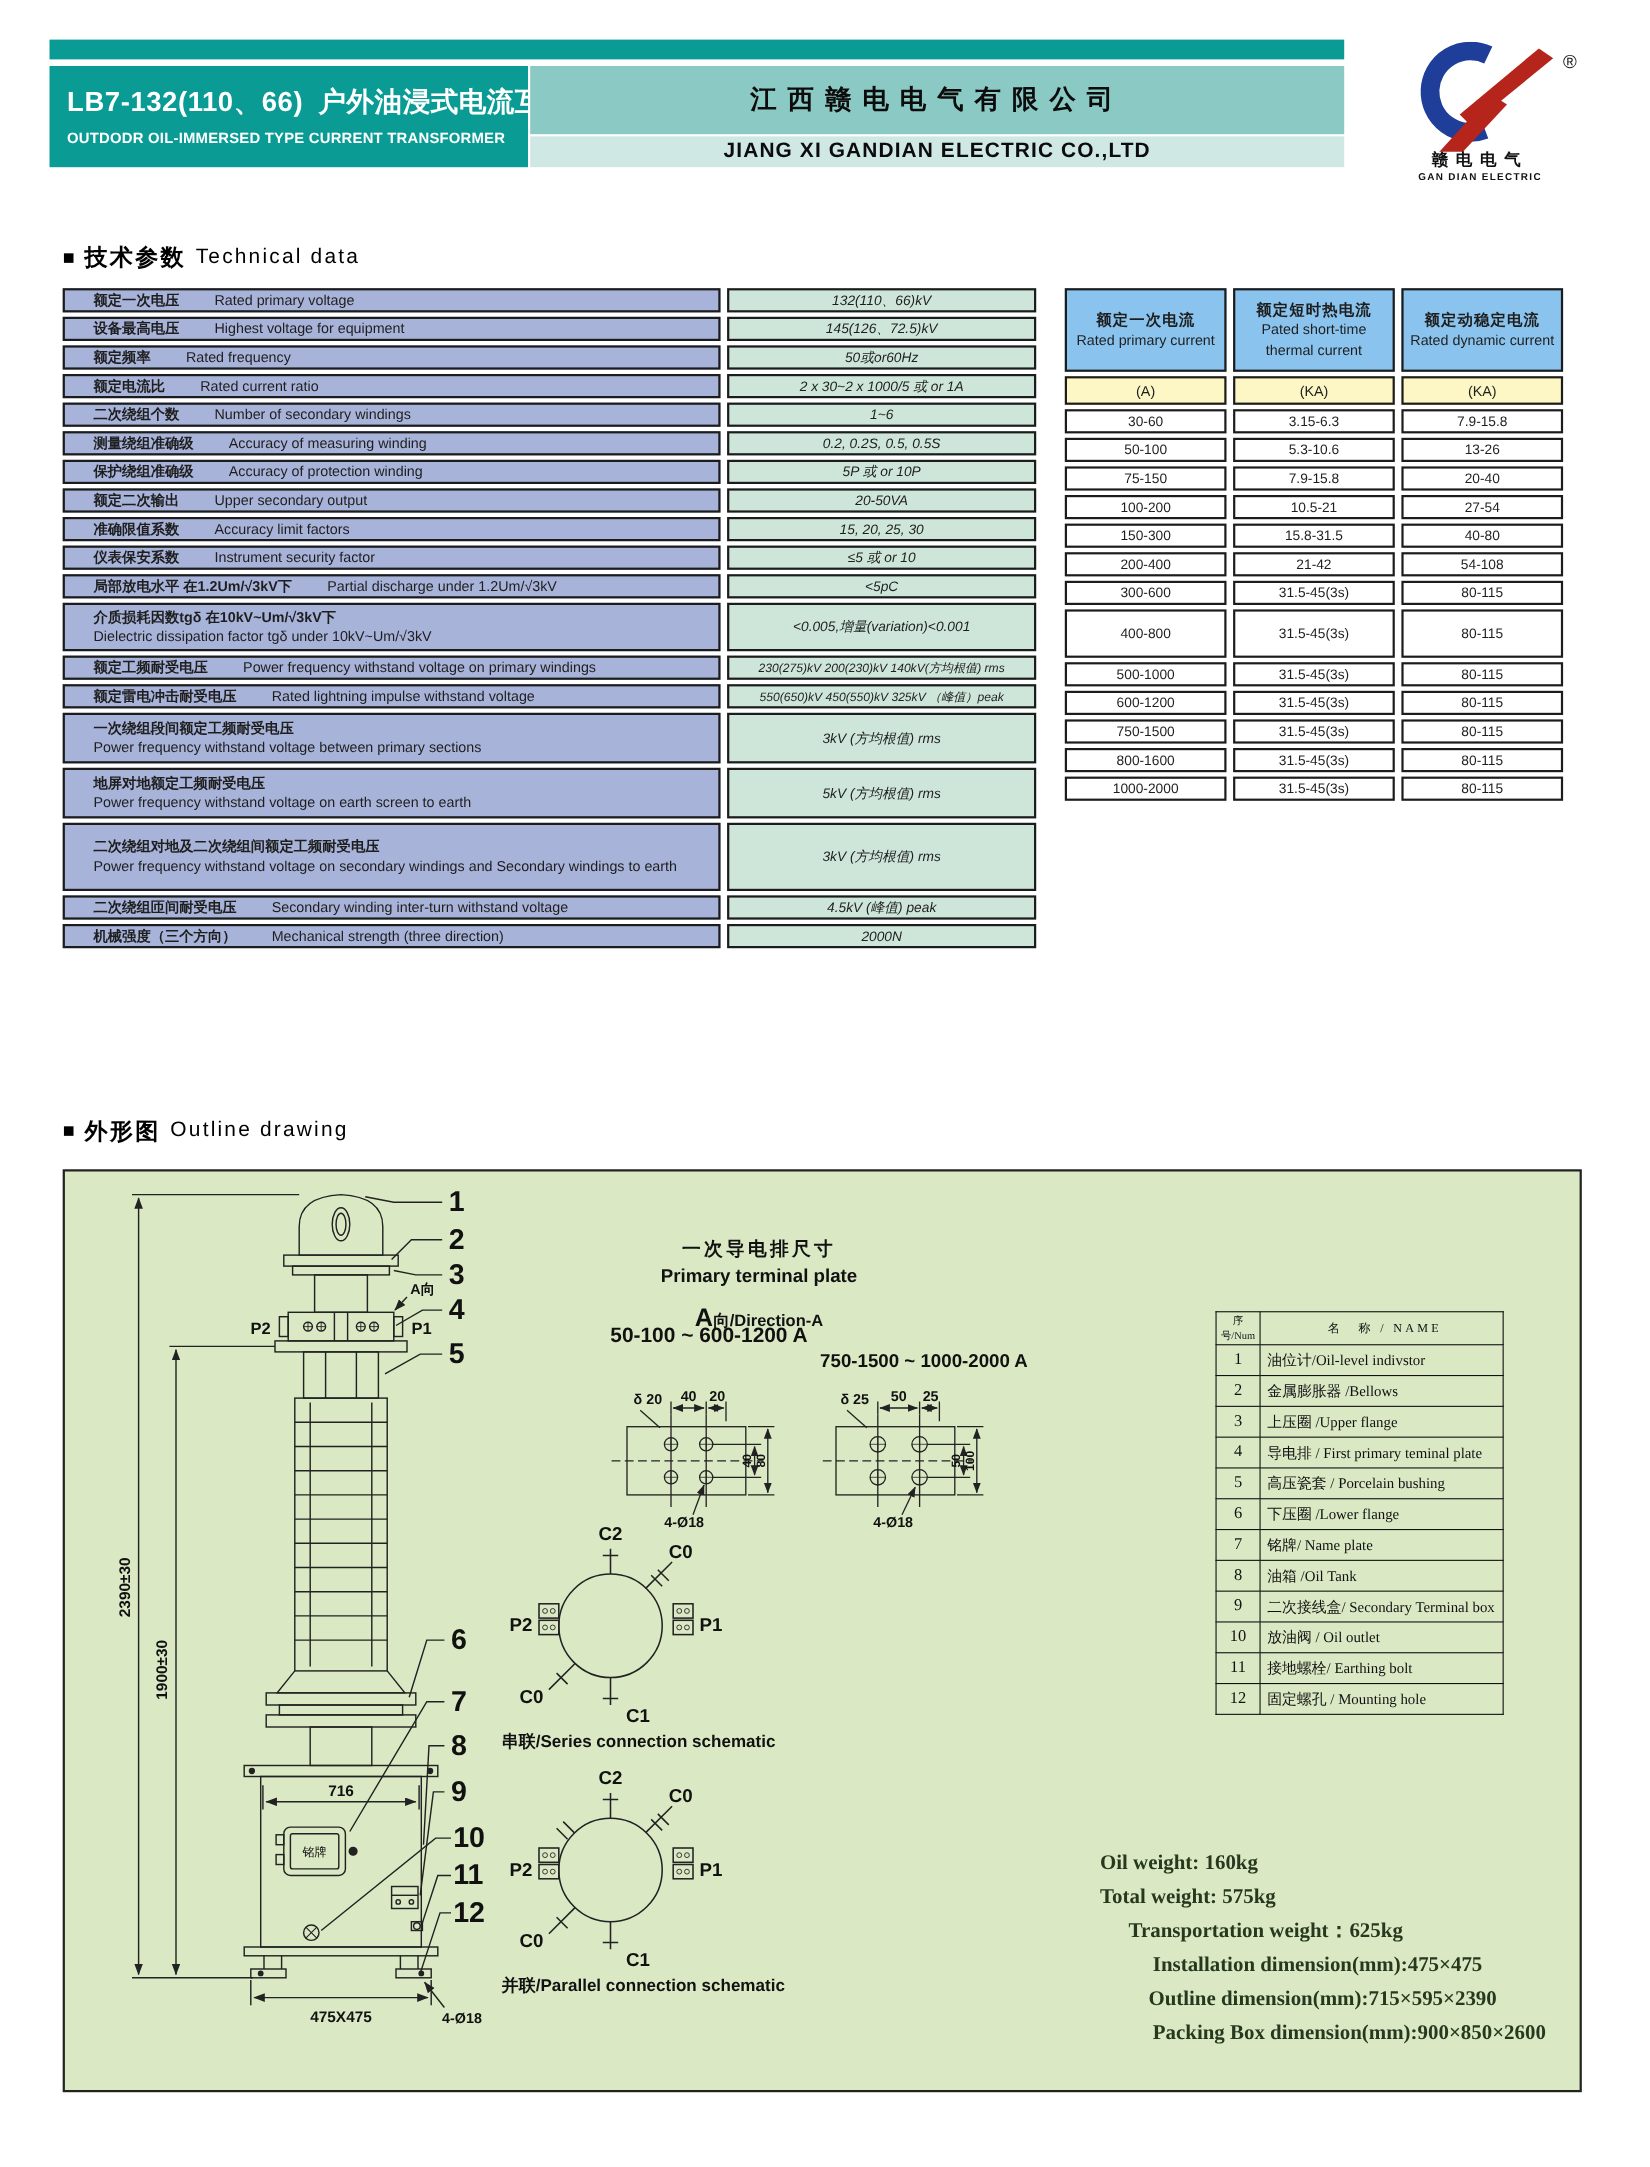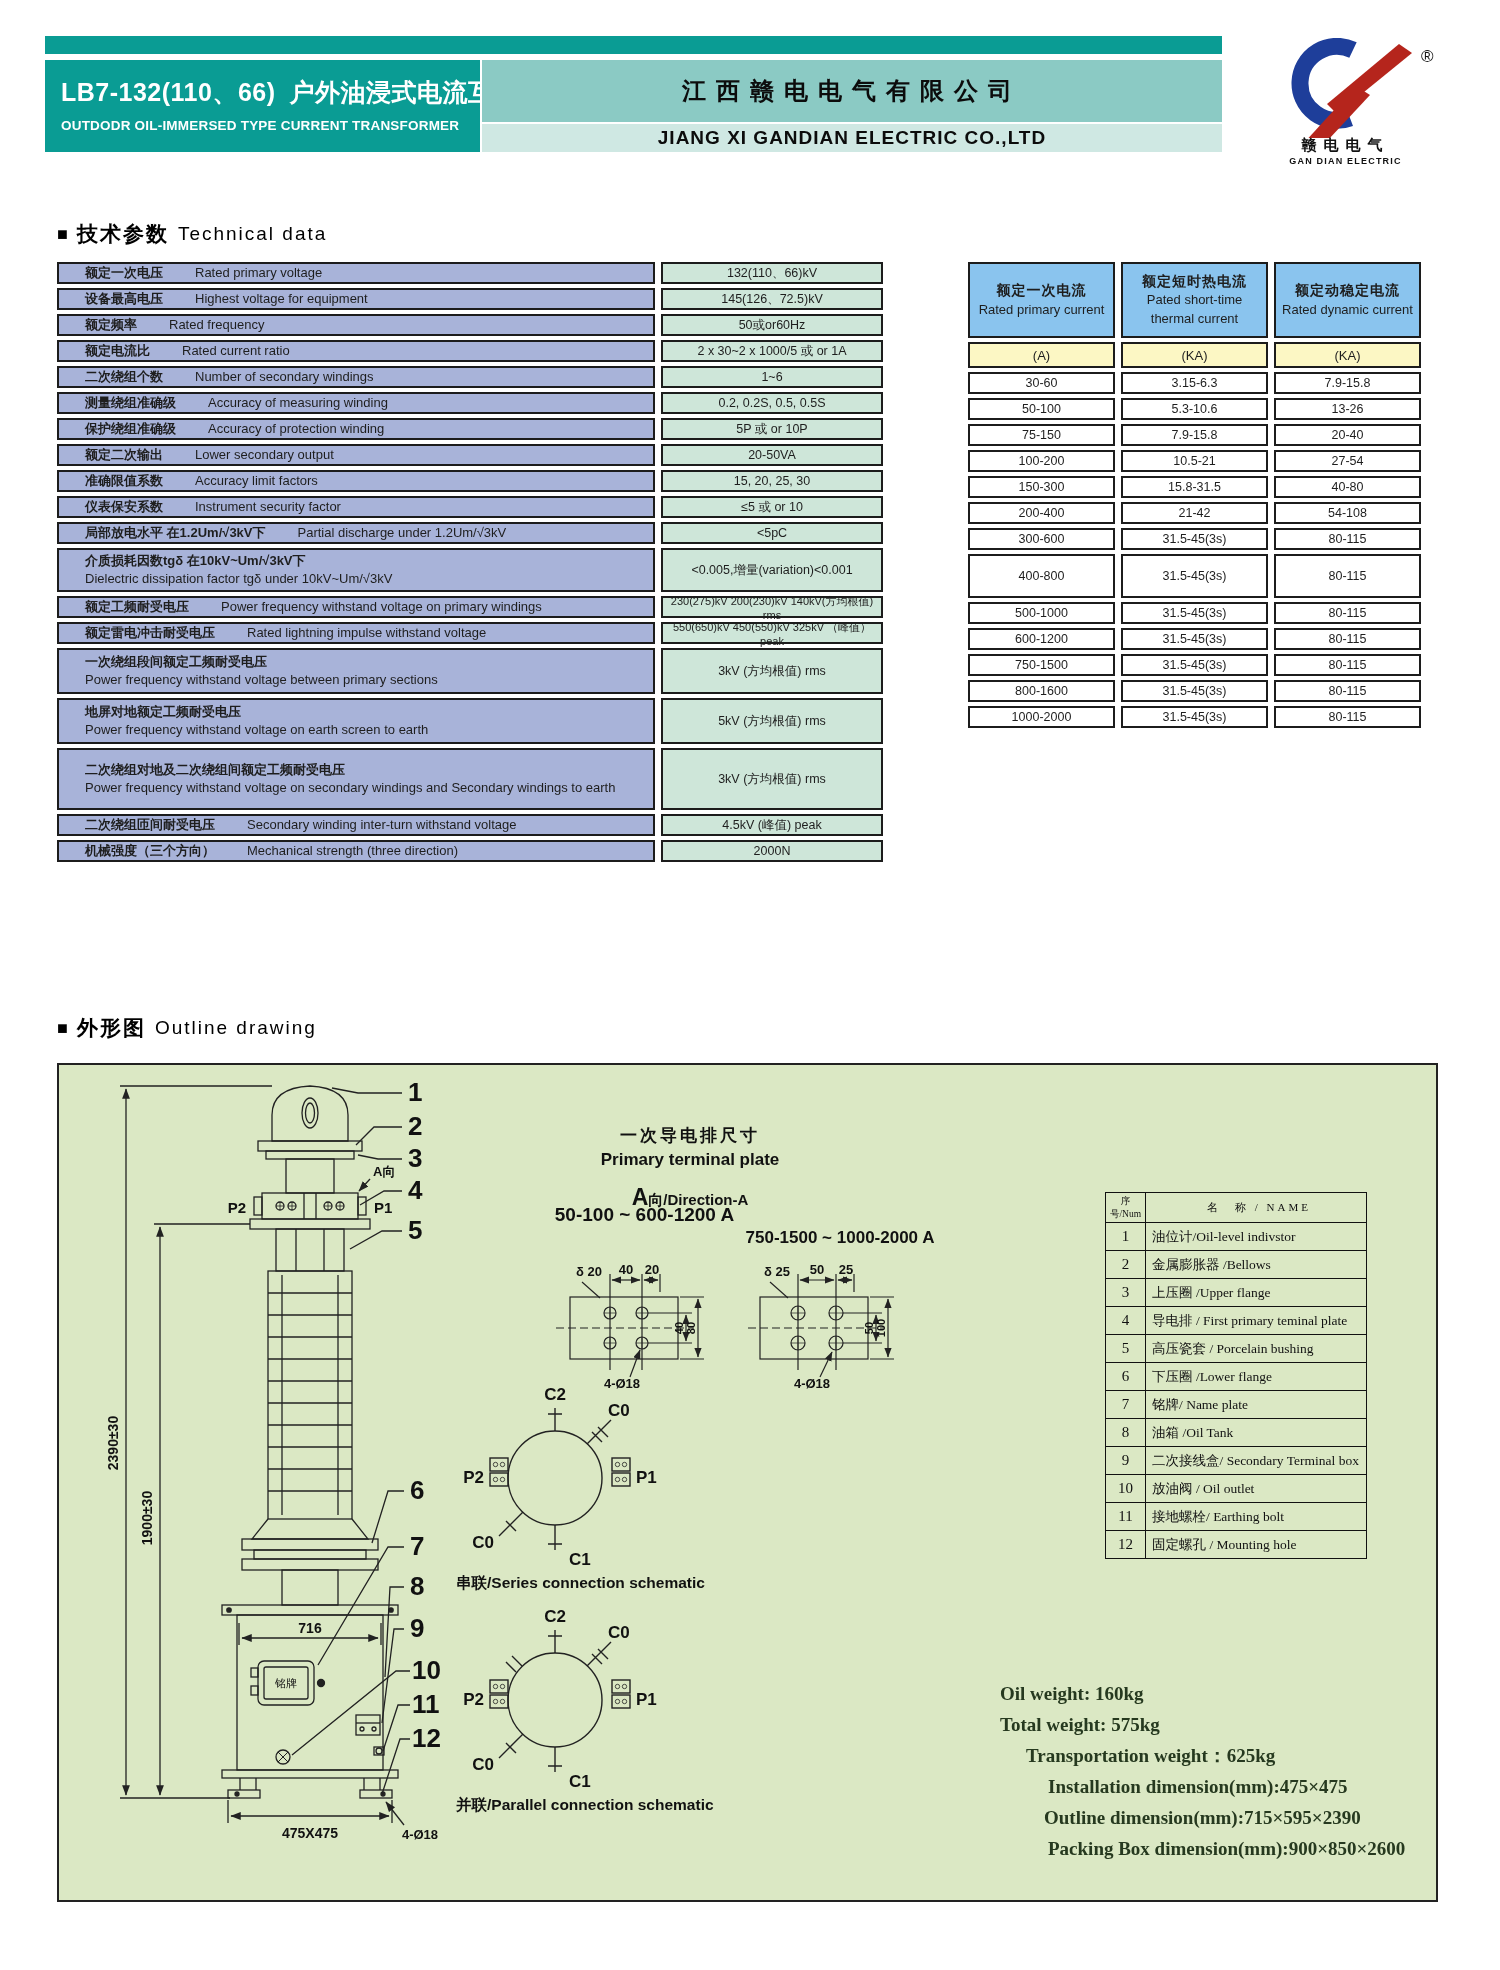--- a/index.html
+++ b/index.html
@@ -29,22 +29,22 @@
   .sec-title .en { font-size:19px; letter-spacing:2px; }
   #sec1 { left:57px; top:220px; }
   #sec2 { left:57px; top:1014px; }
 
   
   #main-table { left:57px; top:262px; width:895px; }
   .mrow { display:flex; margin-bottom:4px; }
   .mlabel { width:598px; background:#a8b3d9; border:2px solid #1c1c1c; display:flex; align-items:center;
             padding-left:26px; gap:32px; font-size:13px; color:#1e1e1e; line-height:1.25; }
   .mlabel .cn { font-weight:700; white-space:nowrap; }
-  .mvalue { width:222px; margin-left:6px; background:#cee6d9; border:2px solid #1c1c1c; display:flex;
-            align-items:center; justify-content:center; font-size:12.5px; text-align:center; color:#1e1e1e; }
+  .mvalue { width:281px; margin-left:6px; background:#cee6d9; border:2px solid #1c1c1c; display:flex;
+            align-items:center; justify-content:center; font-size:12.5px; text-align:center; color:#1e1e1e;font-style:italic; }
   .h1 .mlabel, .h1 .mvalue { height:22px; }
   .hh .mlabel, .hh .mvalue { height:44px; }
   .h2 .mlabel, .h2 .mvalue { height:46px; }
   .h3 .mlabel, .h3 .mvalue { height:62px; }
   .stack .mlabel { flex-direction:column; align-items:flex-start; justify-content:center; gap:2px; }
   .stack .mlabel .cn { white-space:normal; }
   .small .mvalue { font-size:11px; }
 
   
   #cur-table { left:968px; top:262px; width:460px; }
@@ -171,21 +171,21 @@
     <div class="mrow h1">
         <div class="mlabel">
           <span class="cn">保护绕组准确级</span>
           <span class="en">Accuracy of protection winding</span>
         </div>
         <div class="mvalue">5P 或 or 10P</div>
       </div>
     <div class="mrow h1">
         <div class="mlabel">
           <span class="cn">额定二次输出</span>
-          <span class="en">Lower secondary output</span>
+          <span class="en">Upper secondary output</span>
         </div>
         <div class="mvalue">20-50VA</div>
       </div>
     <div class="mrow h1">
         <div class="mlabel">
           <span class="cn">准确限值系数</span>
           <span class="en">Accuracy limit factors</span>
         </div>
         <div class="mvalue">15, 20, 25, 30</div>
       </div>

